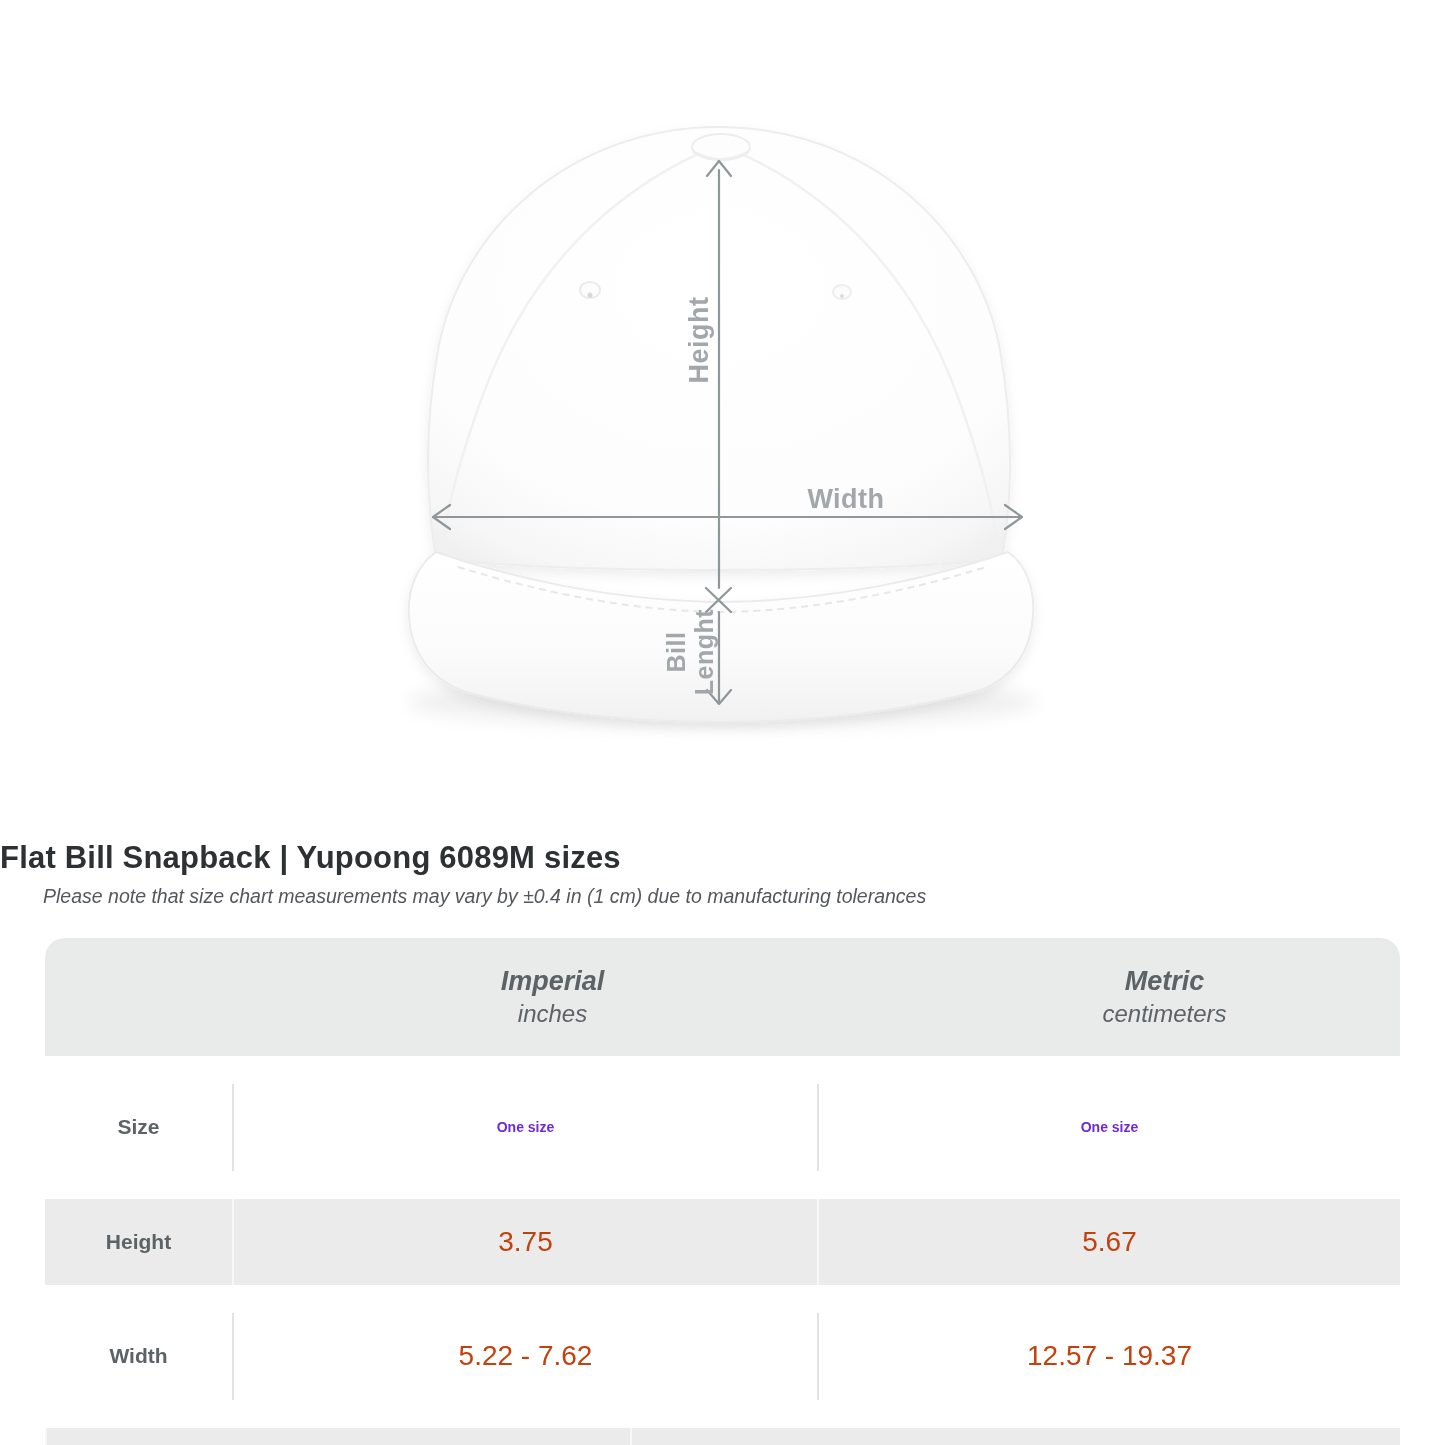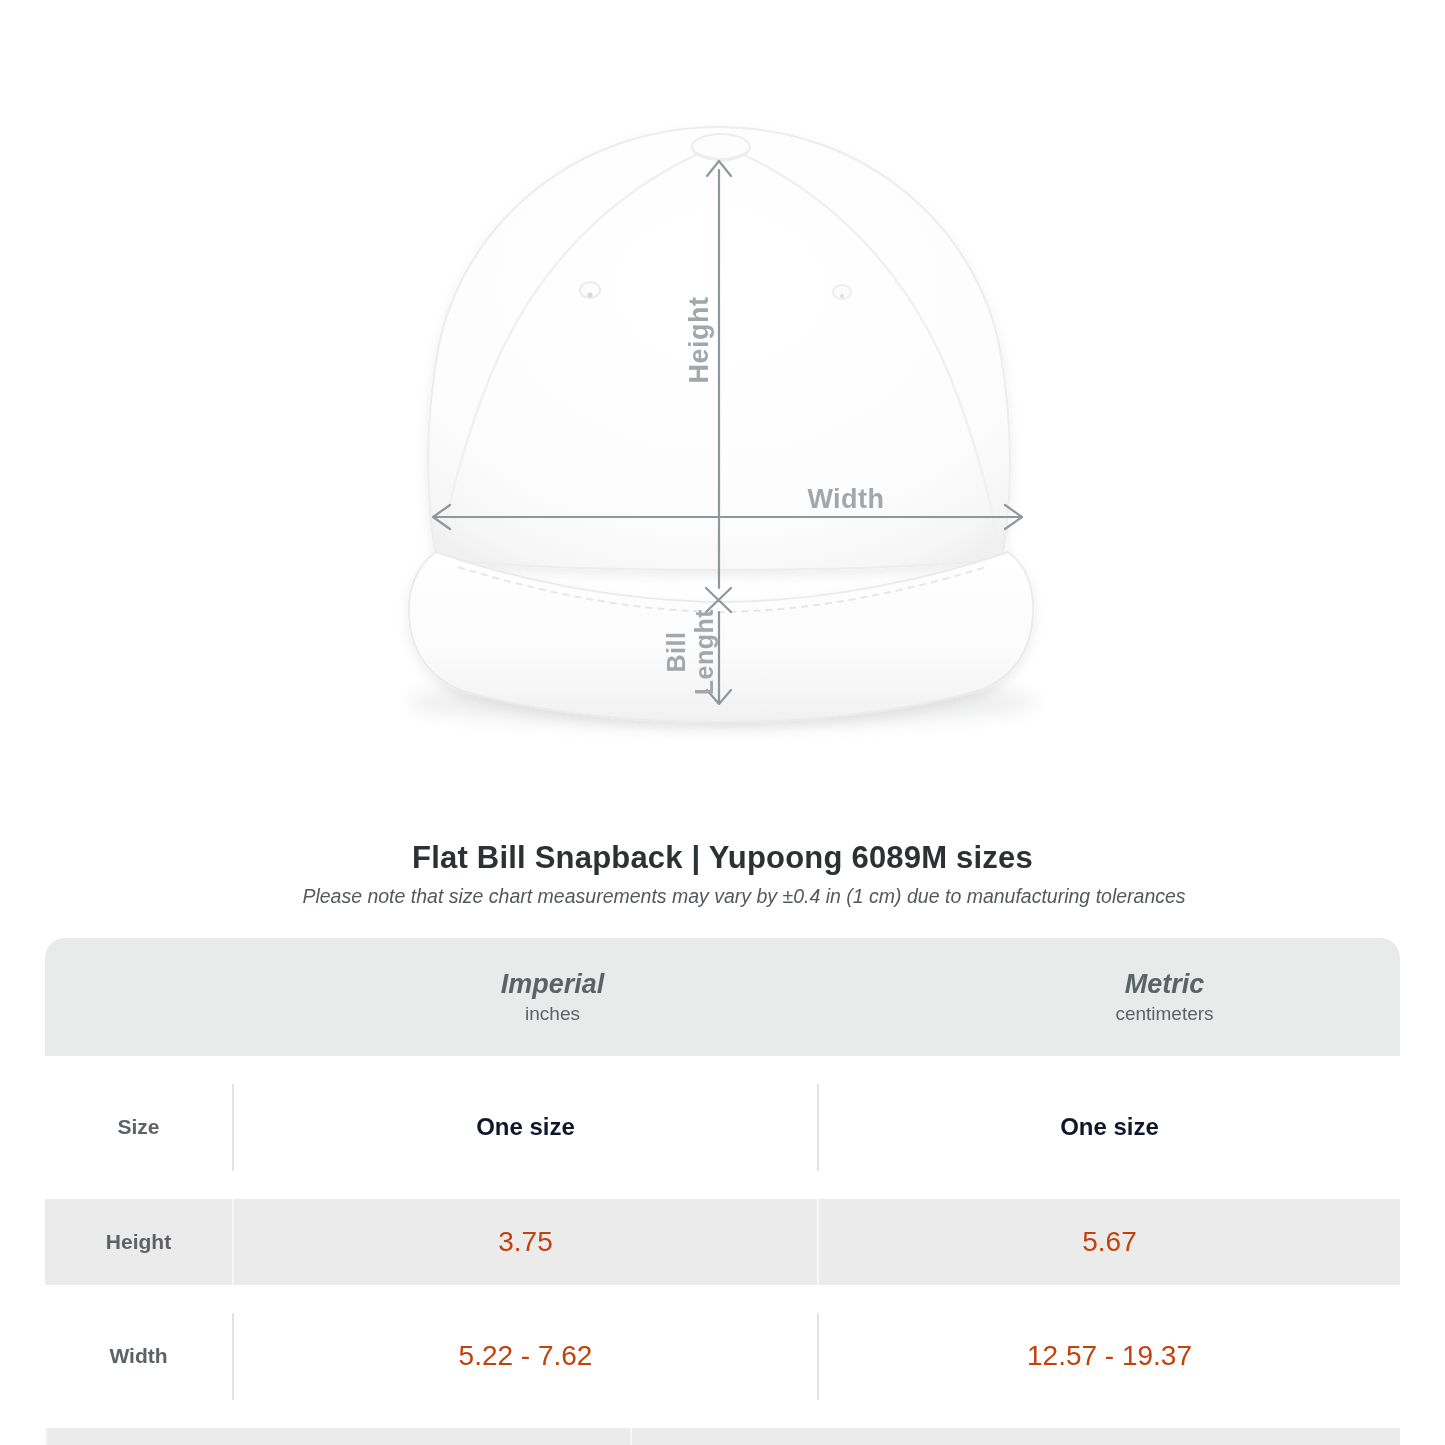--- a/index.html
+++ b/index.html
@@ -18,21 +18,20 @@
   .hat-svg {
     position: absolute;
     top: 0;
     left: 0;
   }
   .title-block {
     position: absolute;
     top: 840px;
     left: 0;
     width: 100%;
-    text-align: center;
   }
   .title-block h1 {
     margin: 0;
     font-size: 31px;
     font-weight: bold;
     color: #2e3134;
     letter-spacing: 0.2px;
   }
   .title-block .subtitle {
     margin: 9px 0 0 0;
@@ -65,21 +64,22 @@
     gap: 3px;
   }
   .th:last-child { flex: 0 0 583px; }
   .th .h-label {
     font-size: 27px;
     font-weight: bold;
     font-style: italic;
     color: #5c6367;
   }
   .th .h-sublabel {
-    font-size: 19px;
+    font-size: 24px;
+    font-style: italic;
     color: #5c6367;
   }
   .trow {
     display: flex;
     height: 86.5px;
     background: #ffffff;
     margin-top: 28px;
   }
   .trow.alt { background: #ebebeb; }
   .cell-label {
@@ -98,22 +98,22 @@
     justify-content: center;
     font-size: 28px;
     color: #c2410c;
     border-left: 2px solid #e2e2e3;
     box-sizing: border-box;
   }
   .cell-val:last-child { flex: 0 0 583px; }
   .trow.alt .cell-val { border-left-color: #f7f7f8; }
   .cell-val.emph {
     font-weight: bold;
-    font-size: 24px;
-    color: #0f172a;
+    font-size: 14px;
+    color: #6d28d9;
   }
   .diagram-label {
     font-weight: bold;
     fill: #a2a7ab;
     letter-spacing: 0.5px;
   }
 </style>
 </head>
 <body>
 

